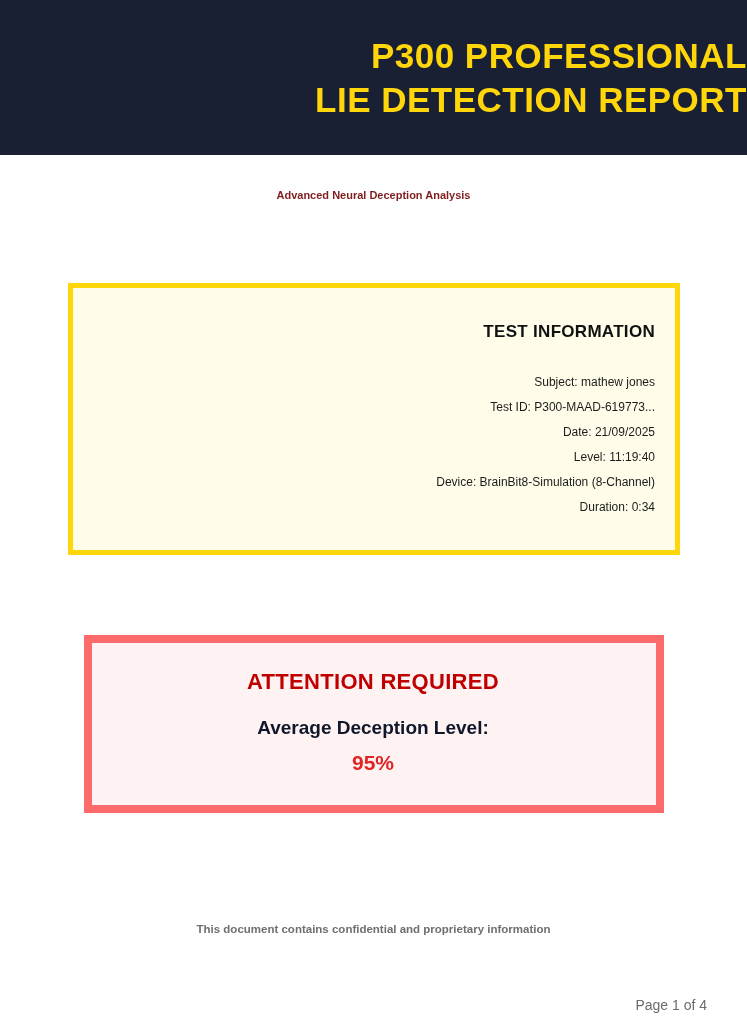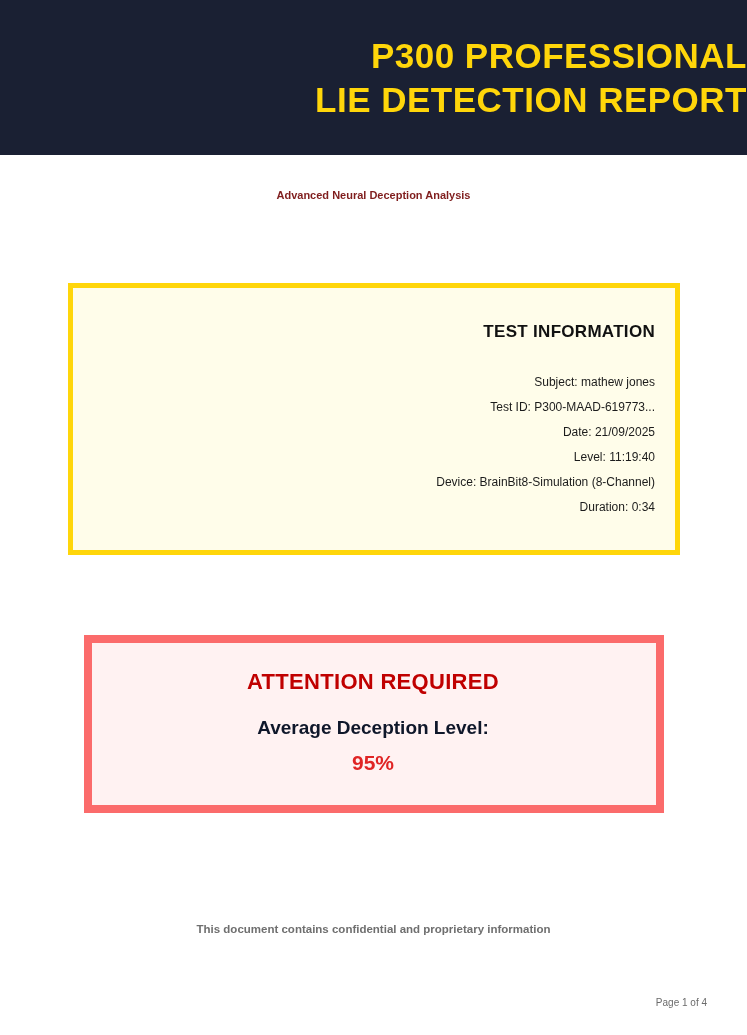--- a/index.html
+++ b/index.html
@@ -112,21 +112,21 @@
     text-align: center;
     color: #6f6f6f;
     font-size: 11.5px;
     font-weight: bold;
     line-height: 18.5px;
   }
   .page-number {
     position: absolute;
     right: 40px;
     top: 997px;
-    font-size: 10px;
+    font-size: 14px;
     color: #6b6b6b;
     text-align: right;
   }
 </style>
 </head>
 <body>
 
 <div class="page">
 
   <div class="header-banner">

